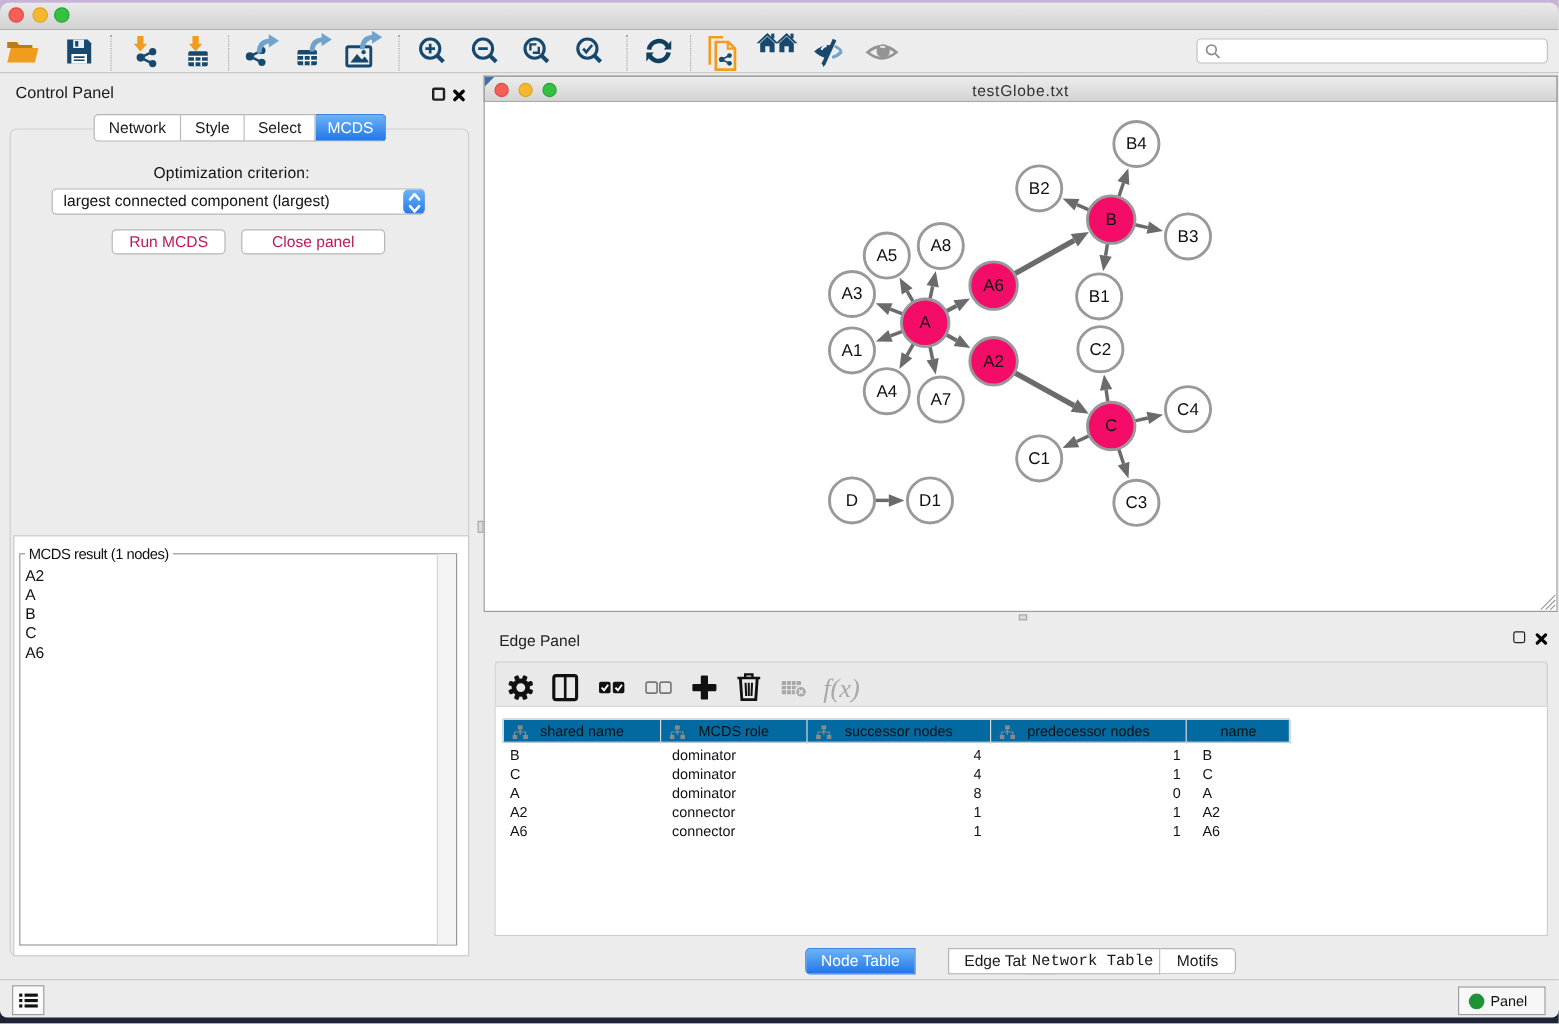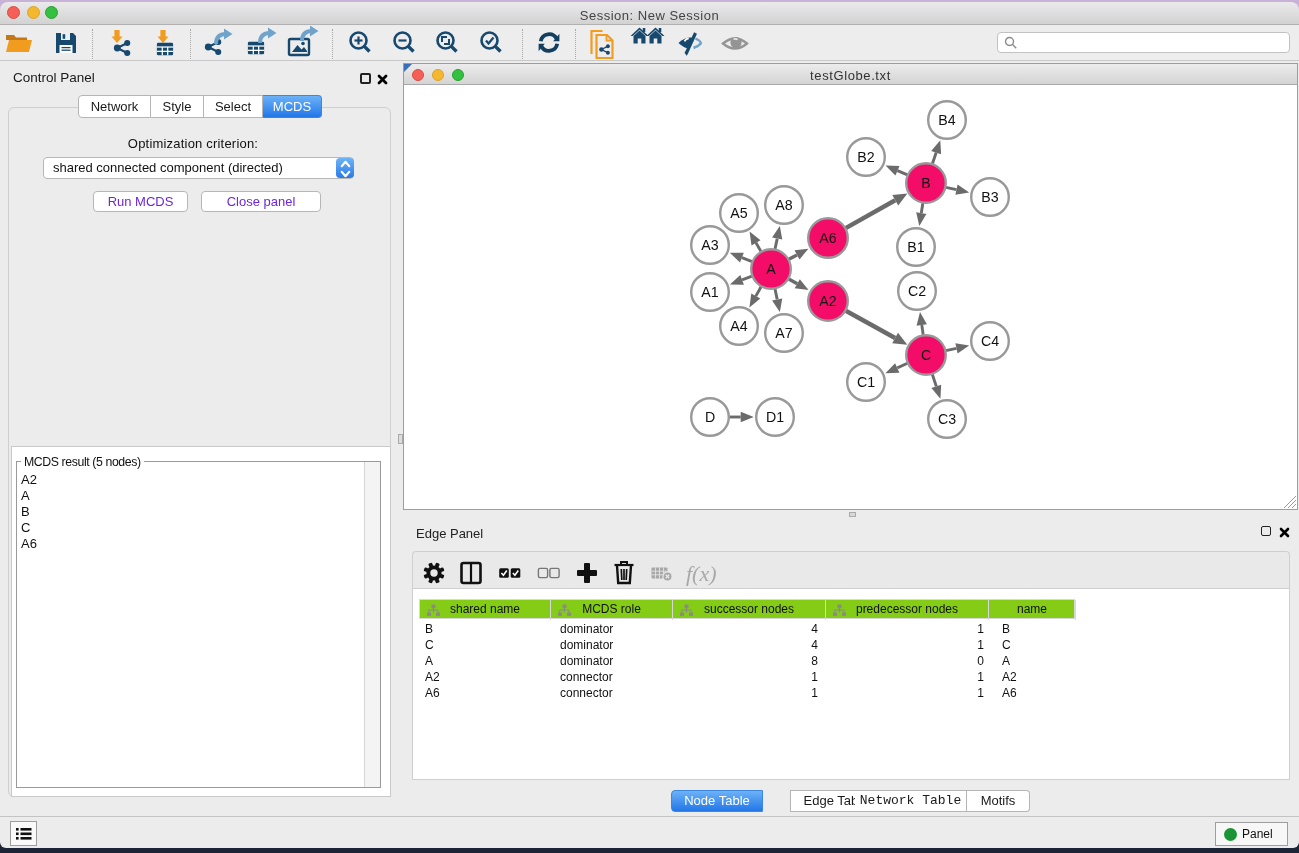--- a/index.html
+++ b/index.html
@@ -18,55 +18,54 @@
 #search { left:997px; top:6px; width:293px; height:21px; background:#fff; border:1px solid #c2c2c2; border-radius:4px; }
 
 #cpTitle { left:13px; top:70px; font-size:13.5px; color:#1a1a1a; }
 .winbtn-sq { position:absolute; width:11px; height:11px; border:2px solid #222; border-radius:2px; }
 #cpBox { left:8px; top:107px; width:383px; height:690px; background:#ececec; border:1px solid #cfcfcf; border-radius:6px; }
 .tab { position:absolute; top:95px; height:23px; background:#fff; border:1px solid #b5b5b5; font-size:13px; color:#1a1a1a; text-align:center; line-height:21px; }
 #optLabel { left:0px; top:136px; width:386px; text-align:center; font-size:13px; color:#111; letter-spacing:0.2px; }
 #dropdown { left:43px; top:157px; width:311px; height:22px; background:#fff; border:1px solid #b7b7b7; border-radius:4px; font-size:13px; color:#111; line-height:20px; padding-left:9px; }
 #ddBtn { left:336px; top:158px; width:18px; height:20px; border-radius:4px;
   background:linear-gradient(#6db3f8,#2a7ae8); }
-.btn { position:absolute; top:191px; height:21px; background:#fff; border:1px solid #b7b7b7; border-radius:4px; font-size:13px; color:#6d28d9; text-align:center; line-height:19px; }
+.btn { position:absolute; top:191px; height:21px; background:#fff; border:1px solid #b7b7b7; border-radius:4px; font-size:13px; color:#be185d; text-align:center; line-height:19px; }
 #mcdsWhite { left:11px; top:446px; width:380px; height:351px; background:#fff; border:1px solid #c9c9c9; }
 #fs { left:16px; top:461px; width:365px; height:327px; border:1px solid #9a9a9a; }
 #fsLabel { left:21px; top:455px; background:#fff; padding:0 3px; font-size:12.3px; letter-spacing:-0.4px; color:#111; }
 #mcdsList { left:0px; top:472px; width:396px; font-size:13px; color:#111; line-height:16px; }
 #mcdsScroll { left:364px; top:462px; width:16px; height:325px; background:#f4f4f4; border-left:1px solid #d6d6d6; }
 
 #netWin { left:403px; top:63px; width:895px; height:447px; background:#fff; border:1px solid #9d9d9d; }
 #netTitle { left:403px; top:63px; width:895px; height:22px; background:linear-gradient(#ececec,#d4d4d4); border:1px solid #9d9d9d; border-bottom:1px solid #a8a8a8; }
 .tl2 { position:absolute; top:69px; width:12px; height:12px; border-radius:50%; }
 #netName { left:403px; top:68px; width:895px; text-align:center; font-size:13px; color:#333; letter-spacing:0.6px; }
 
 #tpTitle { left:416px; top:526px; font-size:13px; color:#222; }
 #tbToolbar { left:412px; top:551px; width:878px; height:37px; background:#e9e9e9; border:1px solid #cfcfcf; border-bottom:none; border-radius:4px 4px 0 0; }
 #tblArea { left:412px; top:588px; width:878px; height:192px; background:#fff; border:1px solid #cfcfcf; }
-#tblHead { left:419px; top:599px; width:656px; height:20px; background:#84cc16; border:1px solid #d8d8d8; }
+#tblHead { left:419px; top:599px; width:656px; height:20px; background:#0369a1; border:1px solid #d8d8d8; }
 .th { position:absolute; top:0; height:20px; font-size:12px; color:#111; text-align:center; line-height:19px; border-right:1px solid #d8d8d8; }
 .td { position:absolute; font-size:12px; color:#111; }
 .btab { position:absolute; top:790px; height:22px; background:#fff; border:1px solid #b5b5b5; font-size:13px; color:#1a1a1a; text-align:center; line-height:20px; }
 
 #statusSep { left:0; top:816px; width:1299px; height:1px; background:#c3c3c3; }
 #statusBar { left:0; top:817px; width:1299px; height:31px; background:#ececec; border-radius:0 0 6px 6px; z-index:5; }
 #listBtn { z-index:6; left:10px; top:821px; width:27px; height:25px; background:#fafafa; border:1px solid #9e9e9e; }
 #memBtn { z-index:6; left:1215px; top:822px; width:73px; height:24px; background:#f7f7f7; border:1px solid #9e9e9e; font-size:12px; color:#111; }
 #deskBottom { left:0; top:842px; width:1299px; height:11px; background:#1d2435; z-index:4; }
 svg text { font-family:"Liberation Sans", sans-serif; }
 </style>
 </head>
 <body>
 <div class="abs" id="deskTop"></div>
 <div class="abs" id="titlebar">
   <div class="tl" style="left:7px;background:#f55f57;border:1px solid #dd4b41;"></div>
   <div class="tl" style="left:27px;background:#f5b72e;border:1px solid #dba32a;"></div>
   <div class="tl" style="left:45px;background:#34c040;border:1px solid #27a42f;"></div>
-  <div class="abs" id="titleText">Session: New Session</div>
 </div>
 <div class="abs" id="toolbar">
   <div class="sep" style="left:92px"></div>
   <div class="sep" style="left:190px"></div>
   <div class="sep" style="left:332px"></div>
   <div class="sep" style="left:522px"></div>
   <div class="sep" style="left:575px"></div>
   <svg class="abs" style="left:0;top:0" width="780" height="35" viewBox="0 0 780 35">
   <g transform="translate(19,17)">
         <path d="M-13 -8 L-5 -8 L-3 -5.5 L8 -5.5 L8 -3 L-13 -3 Z" fill="#c07818"></path>
@@ -211,32 +210,32 @@
 <div class="winbtn-sq" style="left:360px;top:73px;"></div>
 <svg class="abs" style="left:377px;top:74px" width="11" height="11" viewBox="0 0 11 11">
     <path d="M2 2 L9 9 M9 2 L2 9" stroke="#000" stroke-width="2.8" stroke-linecap="round"></path>
   </svg>
 <div class="abs" id="cpBox"></div>
 <div class="tab" style="left:78px;width:73px;border-radius:4px 0 0 4px;">Network</div>
 <div class="tab" style="left:151px;width:53px;border-left:none;">Style</div>
 <div class="tab" style="left:204px;width:59px;border-left:none;">Select</div>
 <div class="tab" style="left:263px;width:59px;border-left:none;border-radius:0 4px 4px 0;background:linear-gradient(#6cb2f8,#2277e8);color:#fff;border-color:#3a86e0;">MCDS</div>
 <div class="abs" id="optLabel">Optimization criterion:</div>
-<div class="abs" id="dropdown">shared connected component (directed)</div>
+<div class="abs" id="dropdown">largest connected component (largest)</div>
 <div class="abs" id="ddBtn">
   <svg width="19" height="22" viewBox="0 0 19 22">
     <path d="M5.7 8.2 L9.5 3.8 L13.3 8.2" fill="none" stroke="#fff" stroke-width="2.1" stroke-linecap="round" stroke-linejoin="round"></path>
     <path d="M5.7 13.8 L9.5 18.2 L13.3 13.8" fill="none" stroke="#fff" stroke-width="2.1" stroke-linecap="round" stroke-linejoin="round"></path>
   </svg>
 </div>
 <div class="btn" style="left:93px;width:95px;">Run MCDS</div>
 <div class="btn" style="left:201px;width:120px;">Close panel</div>
 <div class="abs" id="mcdsWhite"></div>
 <div class="abs" id="fs"></div>
-<div class="abs" id="fsLabel">MCDS result (5 nodes)</div>
+<div class="abs" id="fsLabel">MCDS result (1 nodes)</div>
 <div class="abs" id="mcdsList" style="left:21px;">A2<br>A<br>B<br>C<br>A6</div>
 <div class="abs" id="mcdsScroll"></div>
 
 <div class="abs" id="netWin"></div>
 <svg class="abs" style="left:404px;top:64px;z-index:3" width="8" height="8" viewBox="0 0 8 8">
     <path d="M0 0 L8 0 L0 8 Z" fill="#3b6fb5"></path>
   </svg>
 <div class="abs" id="netTitle"></div>
 <div class="tl2" style="left:412px;background:#f55f57;border:1px solid #dd4b41;"></div>
 <div class="tl2" style="left:432px;background:#f5b72e;border:1px solid #dba32a;"></div>

